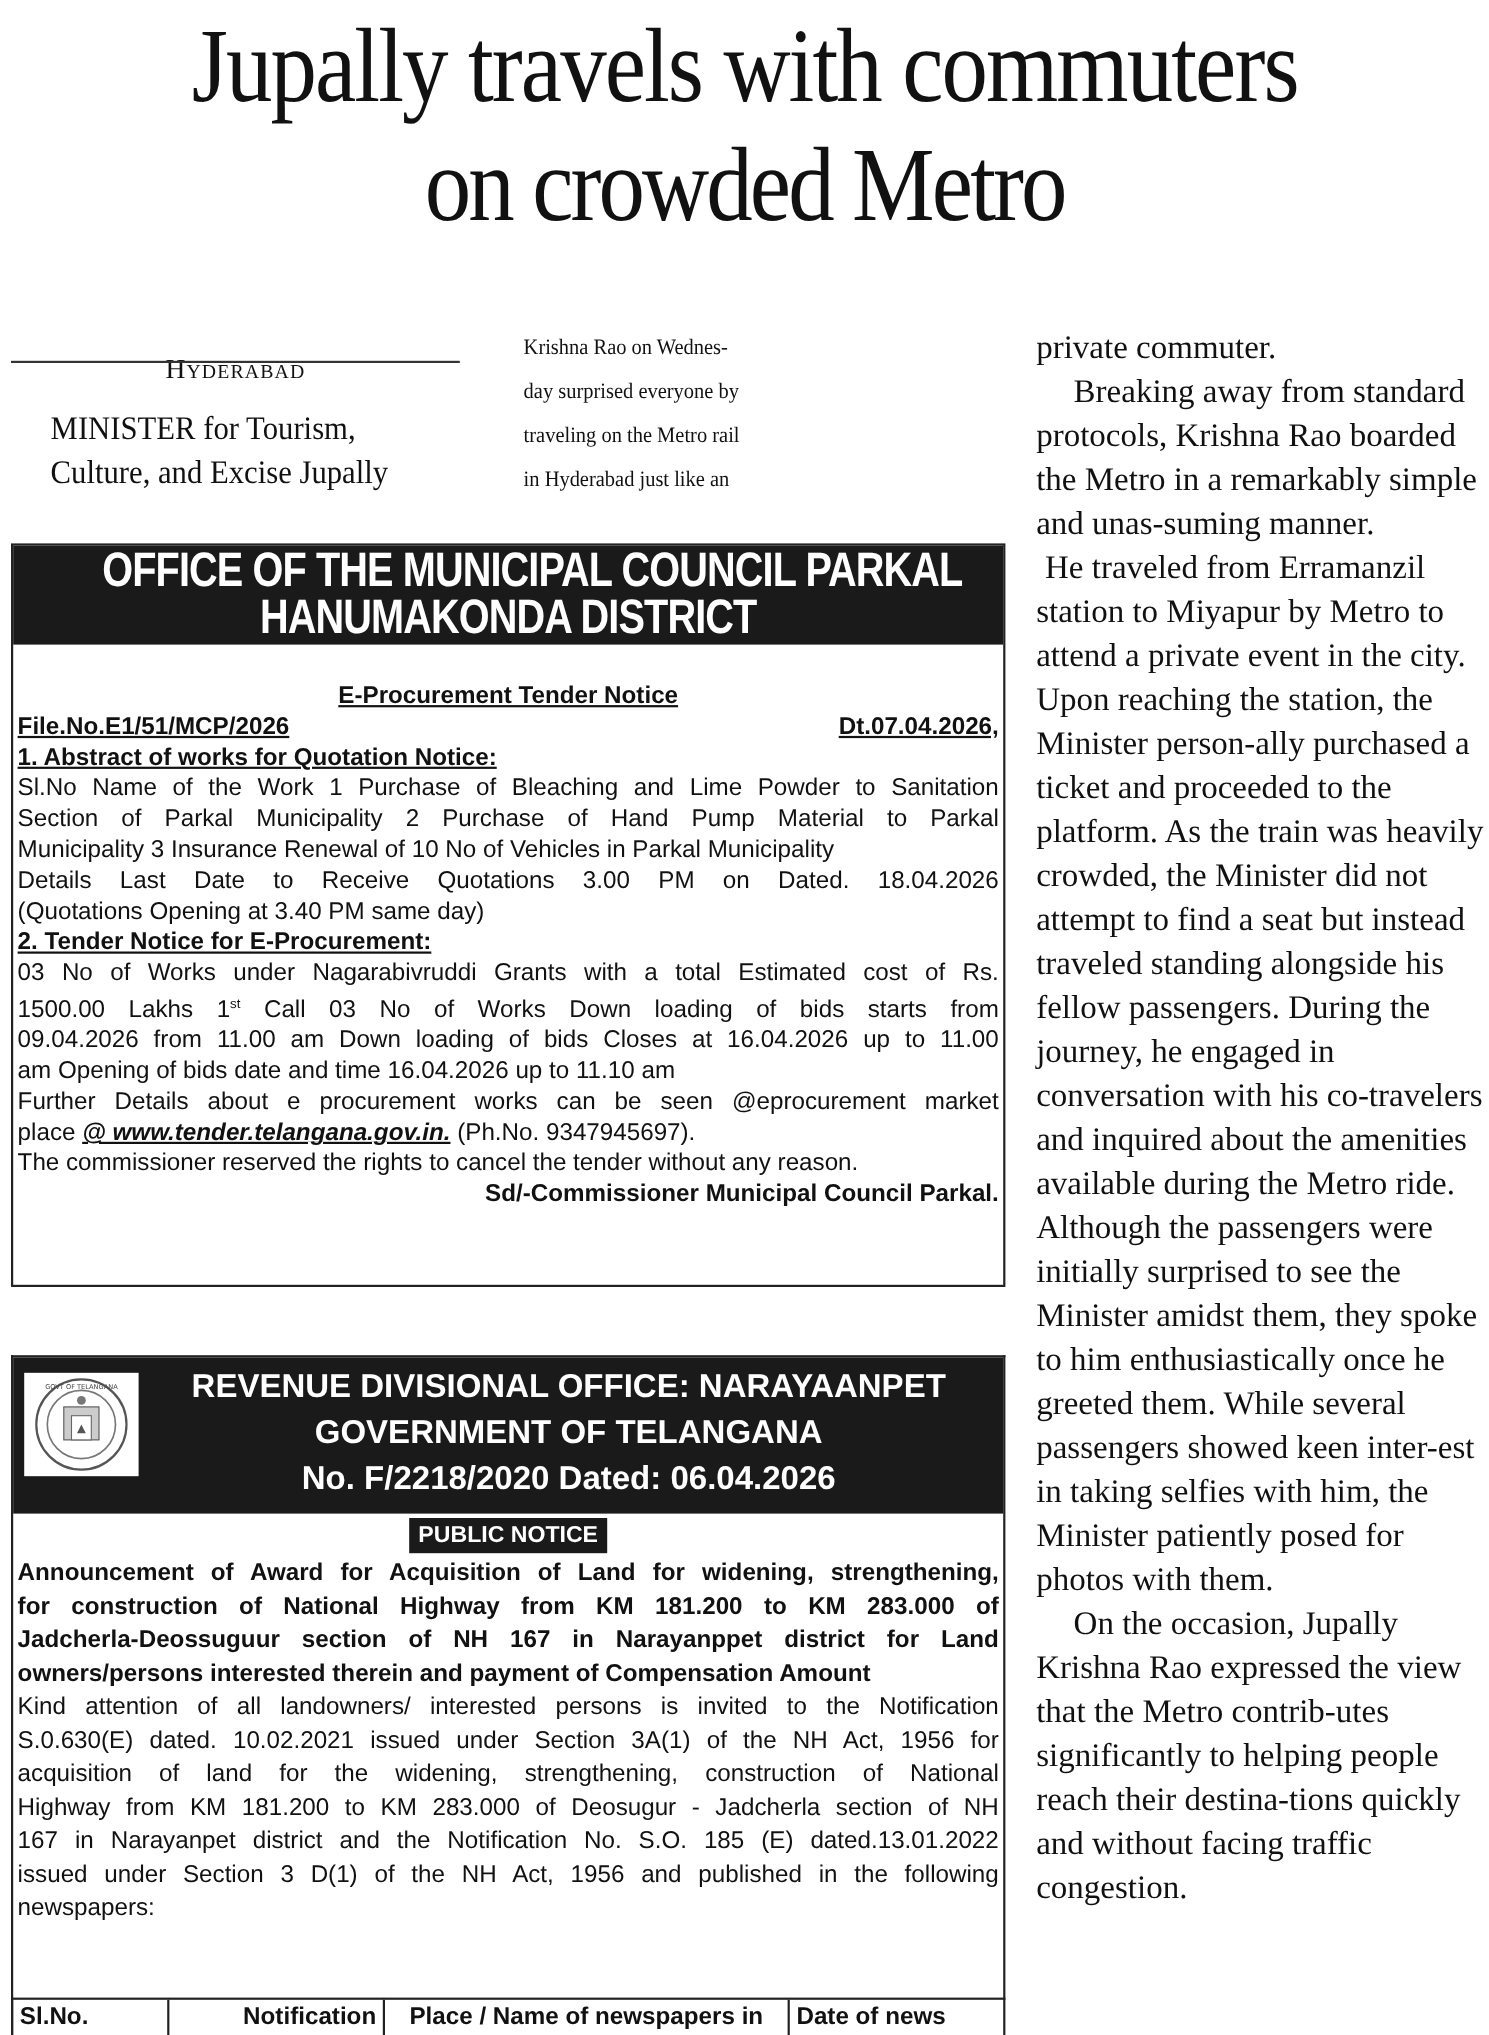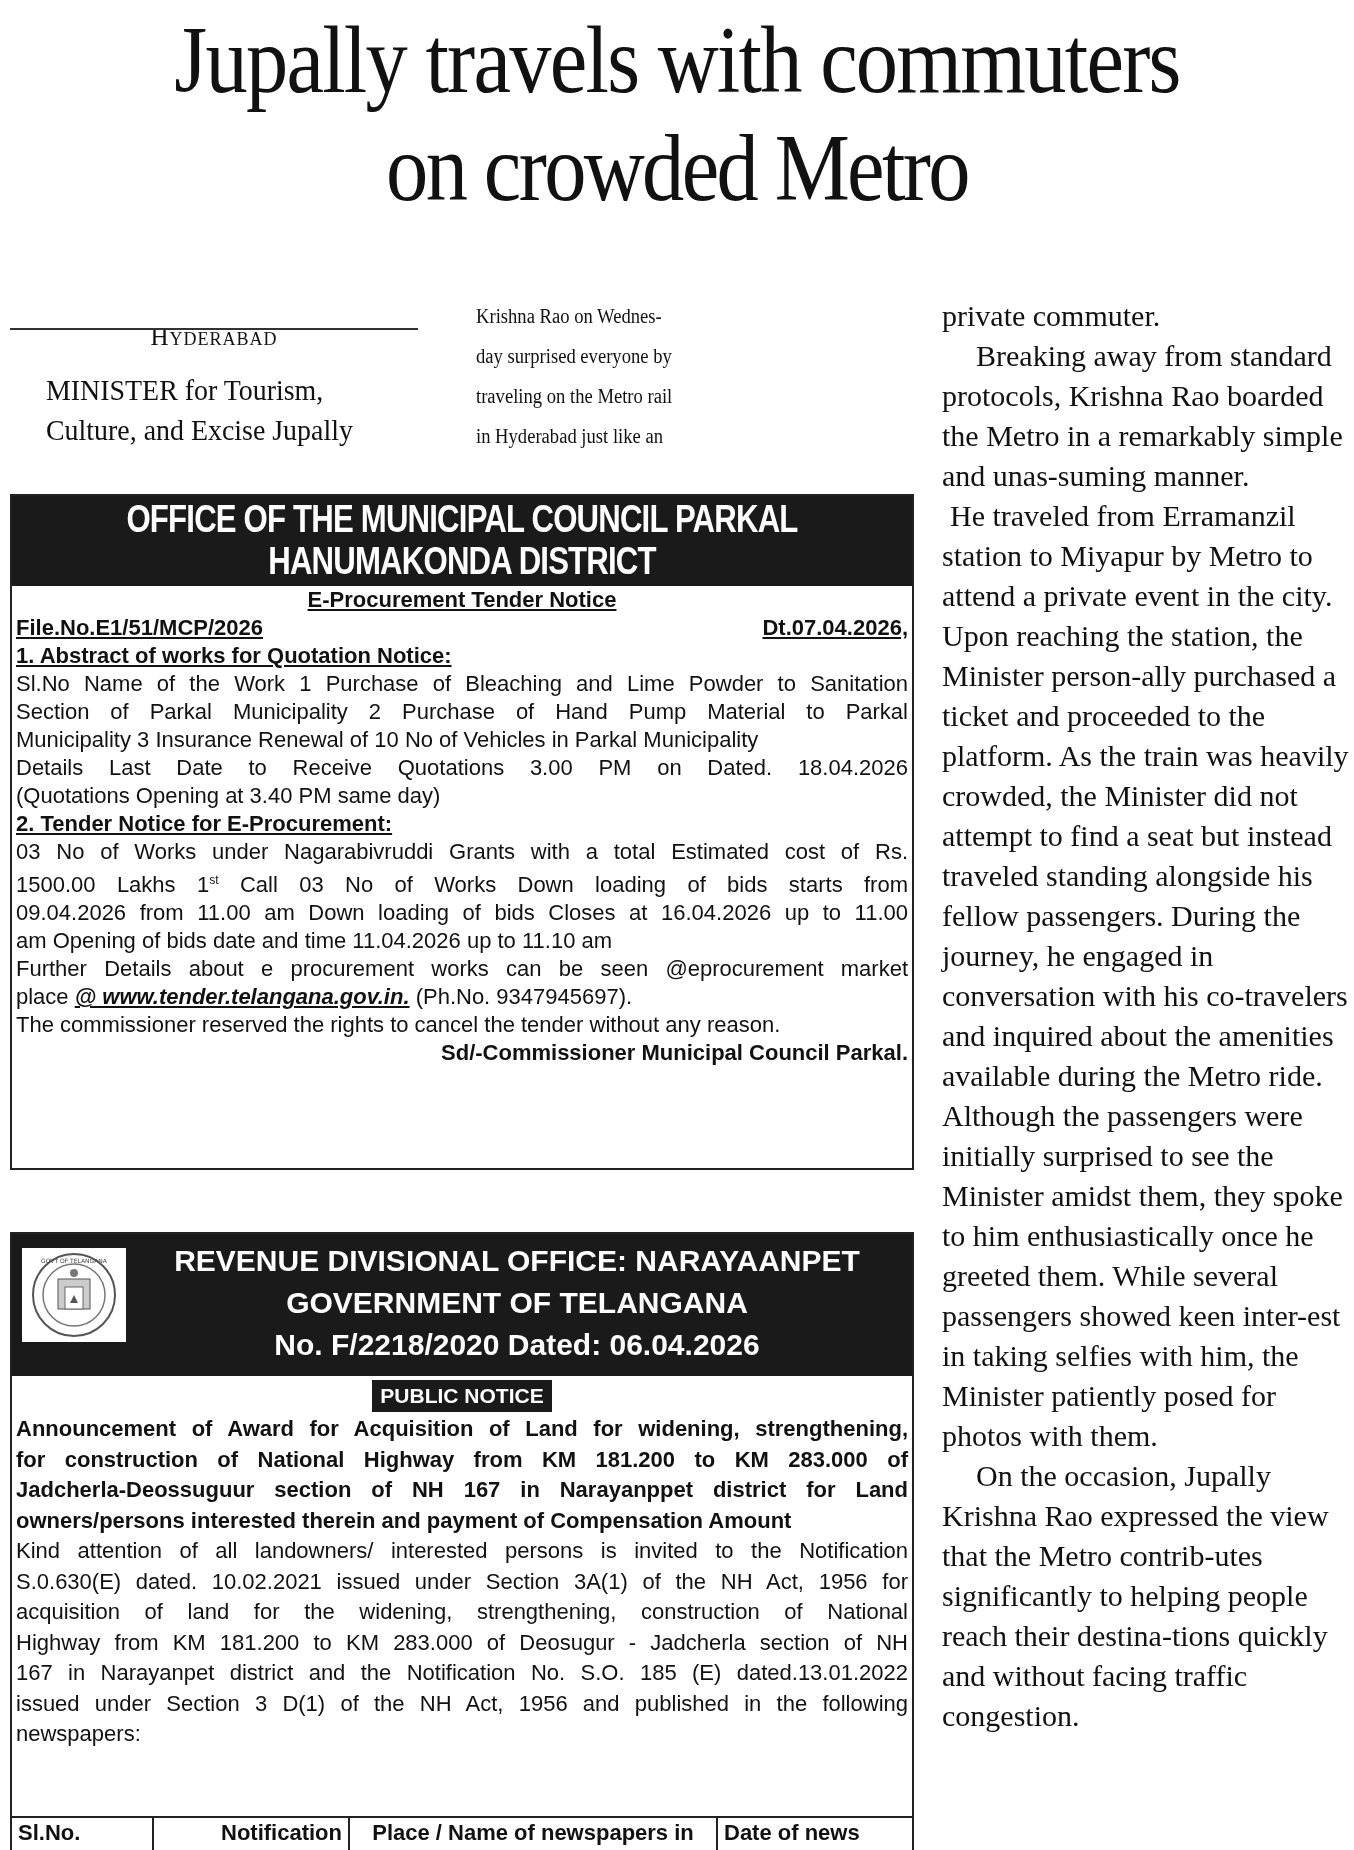--- a/index.html
+++ b/index.html
@@ -43,26 +43,26 @@
   .narrow { transform: scaleX(0.93); transform-origin: left top; }
 
   
   .ad1 {
     position: absolute; left: 10px; top: 494px; width: 904px; height: 676px;
     border: 2px solid #222; box-sizing: border-box;
     font-family: "Liberation Sans", "DejaVu Sans", sans-serif;
   }
   .ad1-head {
     background: #1a1a1a; color: #fff; text-align: center;
-    font-weight: bold; font-size: 38px; line-height: 42px; padding: 2px 0 4px 0;
+    font-weight: bold; font-size: 44px; line-height: 42px; padding: 2px 0 4px 0;
     letter-spacing: -1px;
   }
   .ad1-head div { transform: scaleX(0.82); transform-origin: center; white-space: nowrap; }
   .ad1-body { padding: 0 4px; font-size: 22px; line-height: 28px; }
-  .ad1-body .center-ul { text-align: center; text-decoration: underline; font-weight: bold; }
+  .ad1-body .center-ul { text-align: center; text-decoration: underline; font-weight: bold; margin-top: 32px; }
   .ad1-body .row { display: flex; justify-content: space-between; font-weight: bold; text-decoration: underline; }
   .ad1-body .sec { font-weight: bold; text-decoration: underline; }
   .ad1-body .just { text-align: justify; text-align-last: justify; }
   .ad1-body .plain { text-align: left; }
   .ad1-body .sig { text-align: right; font-weight: bold; }
   .ad1-body .link { font-weight: bold; font-style: italic; text-decoration: underline; }
   .ad1-body sup { font-size: 12px; }
   .ad1-foot {
     position: absolute; left: 0; bottom: 0; background: #1a1a1a; color: #fff;
     font-size: 22px; line-height: 26px; padding: 0 4px; font-weight: bold;
@@ -140,21 +140,21 @@
     <div class="sec">1. Abstract of works for Quotation Notice:</div>
     <div class="just">Sl.No Name of the Work 1 Purchase of Bleaching and Lime Powder to Sanitation</div>
     <div class="just">Section of Parkal Municipality 2 Purchase of Hand Pump Material to Parkal</div>
     <div class="plain">Municipality 3 Insurance Renewal of 10 No of Vehicles in Parkal Municipality</div>
     <div class="just">Details Last Date to Receive Quotations 3.00 PM on Dated. 18.04.2026</div>
     <div class="plain">(Quotations Opening at 3.40 PM same day)</div>
     <div class="sec">2. Tender Notice for E-Procurement:</div>
     <div class="just">03 No of Works under Nagarabivruddi Grants with a total Estimated cost of Rs.</div>
     <div class="just"><span>1500.00 Lakhs 1</span><sup>st</sup><span> Call 03 No of Works Down loading of bids starts from</span></div>
     <div class="just">09.04.2026 from 11.00 am Down loading of bids Closes at 16.04.2026 up to 11.00</div>
-    <div class="plain">am Opening of bids date and time 11.04.2026 up to 11.10 am</div>
+    <div class="plain">am Opening of bids date and time 16.04.2026 up to 11.10 am</div>
     <div class="just">Further Details about e procurement works can be seen @eprocurement market</div>
     <div class="plain"><span>place </span><span class="link">@ www.tender.telangana.gov.in.</span><span> (Ph.No. 9347945697).</span></div>
     <div class="plain">The commissioner reserved the rights to cancel the tender without any reason.</div>
     <div class="sig">Sd/-Commissioner Municipal Council Parkal.</div>
   </div>
 </div>
 
 <div class="ad2">
   <div class="ad2-head">
     <div class="seal">

